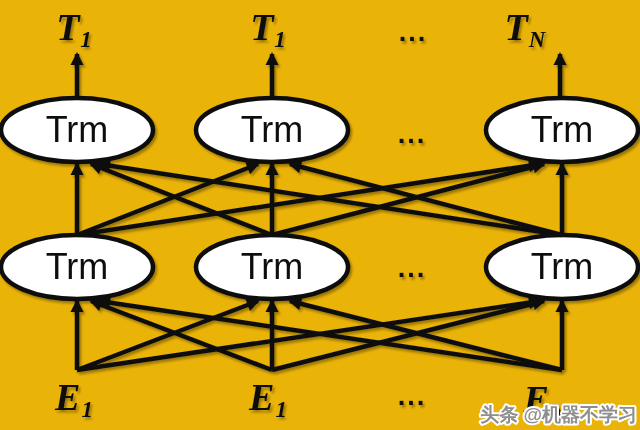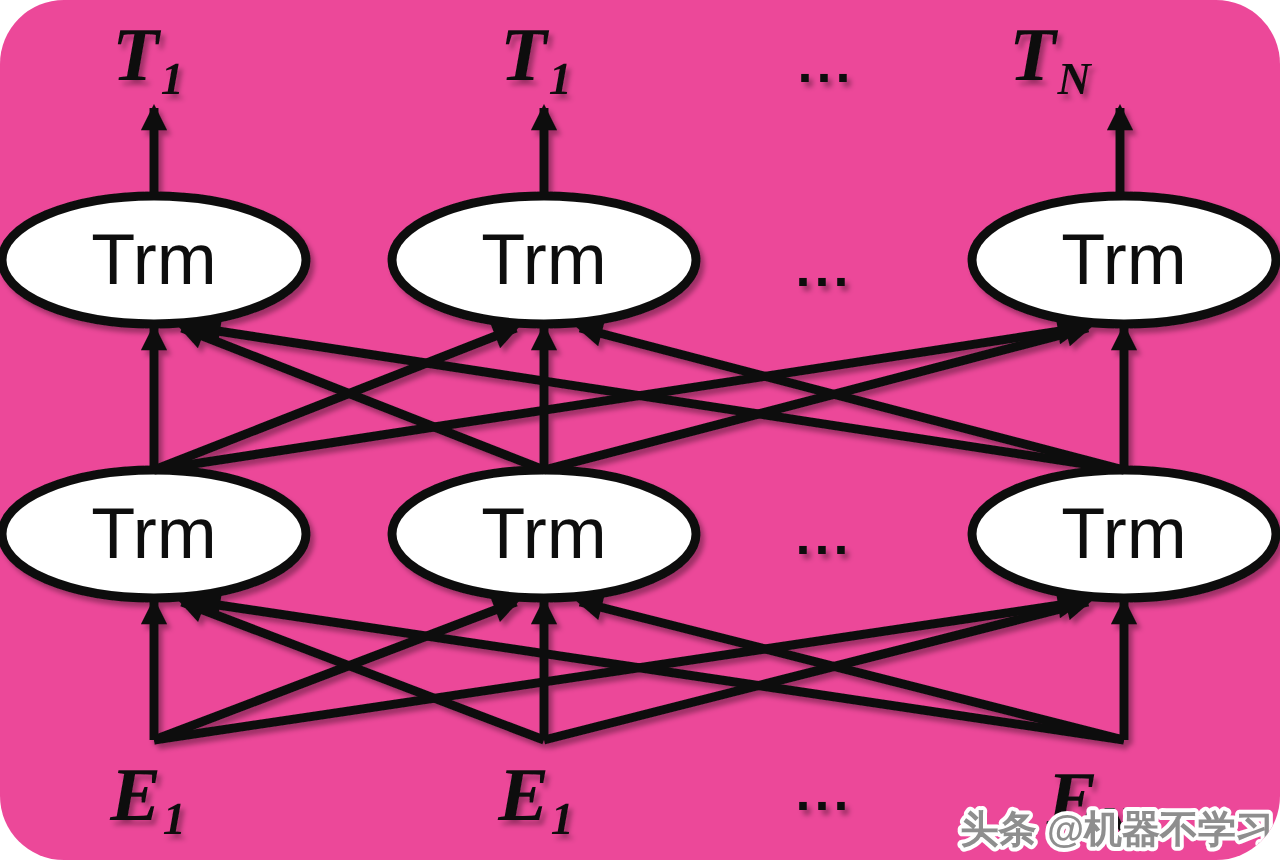--- a/index.html
+++ b/index.html
@@ -1,23 +1,22 @@
 <!DOCTYPE html>
 <html><head>
 <meta charset="utf-8">
 <style>
   html, body { margin: 0; padding: 0; background: #ffffff; }
   .canvas {
     position: relative;
     width: 640px;
     height: 430px;
-    background: #ec4899;
+    background: #eab308;
     overflow: hidden;
     font-family: "Liberation Sans", sans-serif;
-    border-radius: 32px;
   }
   svg { display: block; }
   .edge { stroke: #111111; stroke-width: 4.5; fill: none; }
   .node { fill: #ffffff; stroke: #111111; stroke-width: 4.5; }
   .trm-label {
     font-family: "Liberation Sans", sans-serif;
     font-size: 36px;
     fill: #111111;
     text-anchor: middle;
   }

